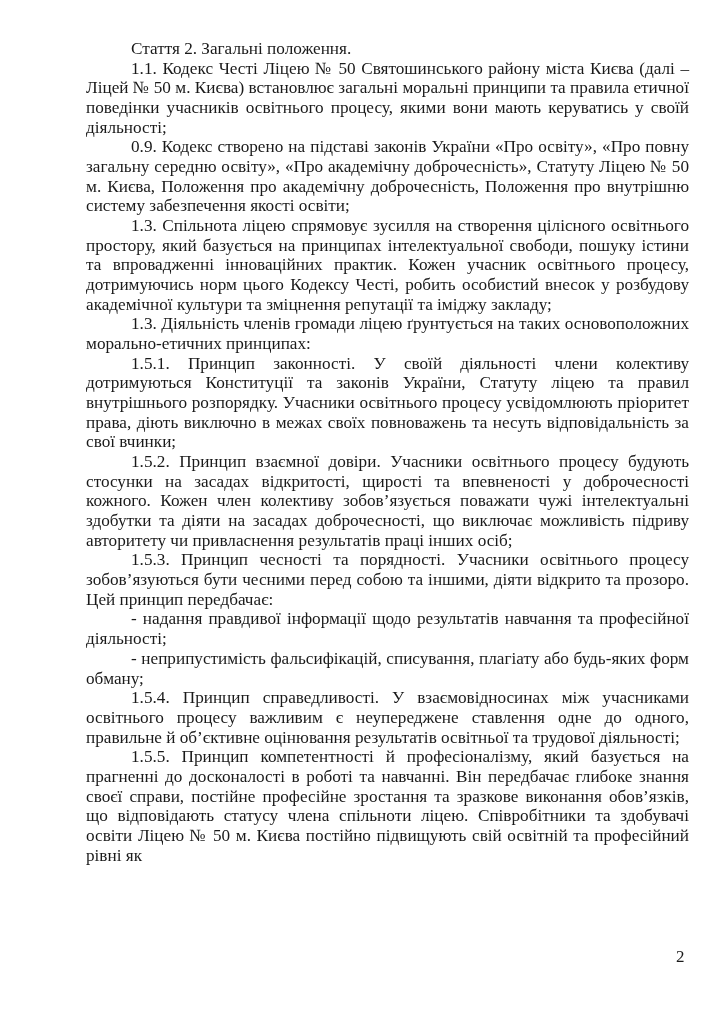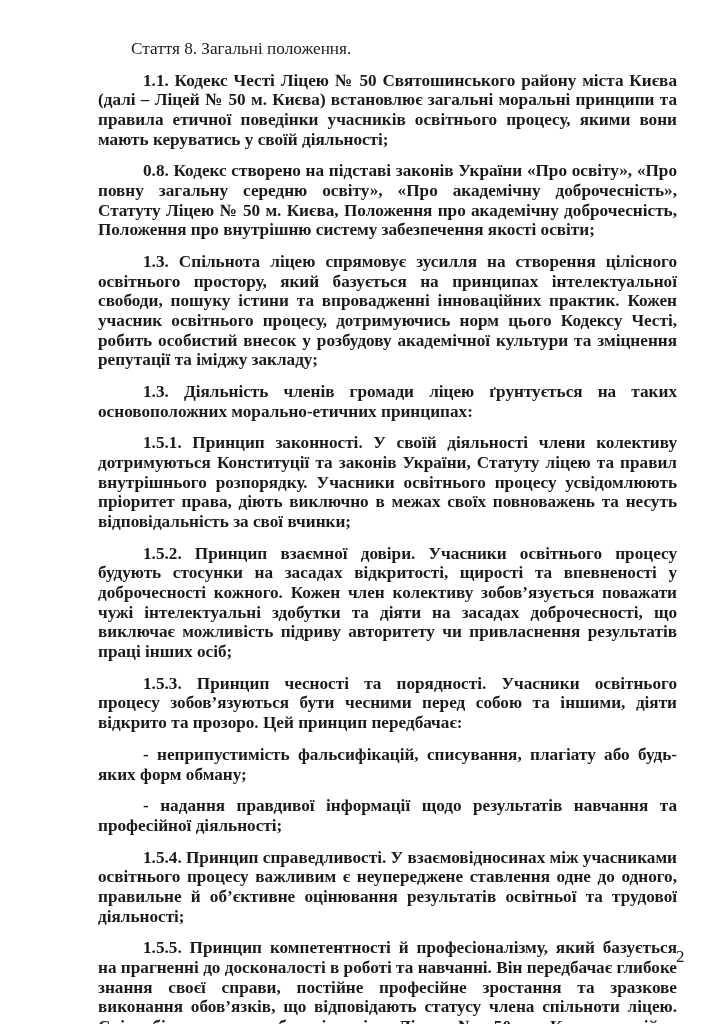--- a/index.html
+++ b/index.html
@@ -8,46 +8,45 @@
     position: absolute;
     left: 86px;
     top: 39px;
     width: 603px;
     font-family: "Liberation Serif", serif;
     font-size: 17.2px;
     line-height: 19.67px;
     color: #1a1a1a;
   }
   .p {
-    margin: 12px;
+    margin: 0;
     text-align: justify;
     text-indent: 45px;
-    font-weight: bold;
   }
   .heading { text-indent: 45px; text-align: left; margin: 0; }
   .page-number {
     position: absolute;
     left: 676px;
     top: 947px;
     font-family: "Liberation Serif", serif;
     font-size: 17px;
     color: #1a1a1a;
   }
 </style>
 </head>
 <body>
 
 <div class="page">
-  <p class="heading">Стаття 8. Загальні положення.</p>
+  <p class="heading">Стаття 2. Загальні положення.</p>
   <p class="p">1.1. Кодекс Честі Ліцею № 50 Святошинського району міста Києва (далі – Ліцей № 50 м. Києва) встановлює загальні моральні принципи та правила етичної поведінки учасників освітнього процесу, якими вони мають керуватись у своїй діяльності;</p>
-  <p class="p">0.8. Кодекс створено на підставі законів України «Про освіту», «Про повну загальну середню освіту», «Про академічну доброчесність», Статуту Ліцею № 50 м. Києва, Положення про академічну доброчесність, Положення про внутрішню систему забезпечення якості освіти;</p>
+  <p class="p">0.9. Кодекс створено на підставі законів України «Про освіту», «Про повну загальну середню освіту», «Про академічну доброчесність», Статуту Ліцею № 50 м. Києва, Положення про академічну доброчесність, Положення про внутрішню систему забезпечення якості освіти;</p>
   <p class="p">1.3. Спільнота ліцею спрямовує зусилля на створення цілісного освітнього простору, який базується на принципах інтелектуальної свободи, пошуку істини та впровадженні інноваційних практик. Кожен учасник освітнього процесу, дотримуючись норм цього Кодексу Честі, робить особистий внесок у розбудову академічної культури та зміцнення репутації та іміджу закладу;</p>
   <p class="p">1.3. Діяльність членів громади ліцею ґрунтується на таких основоположних морально-етичних принципах:</p>
   <p class="p">1.5.1. Принцип законності. У своїй діяльності члени колективу дотримуються Конституції та законів України, Статуту ліцею та правил внутрішнього розпорядку. Учасники освітнього процесу усвідомлюють пріоритет права, діють виключно в межах своїх повноважень та несуть відповідальність за свої вчинки;</p>
   <p class="p">1.5.2. Принцип взаємної довіри. Учасники освітнього процесу будують стосунки на засадах відкритості, щирості та впевненості у доброчесності кожного. Кожен член колективу зобов’язується поважати чужі інтелектуальні здобутки та діяти на засадах доброчесності, що виключає можливість підриву авторитету чи привласнення результатів праці інших осіб;</p>
   <p class="p">1.5.3. Принцип чесності та порядності. Учасники освітнього процесу зобов’язуються бути чесними перед собою та іншими, діяти відкрито та прозоро. Цей принцип передбачає:</p>
+  <p class="p">- надання правдивої інформації щодо результатів навчання та професійної діяльності;</p>
   <p class="p">- неприпустимість фальсифікацій, списування, плагіату або будь-яких форм обману;</p>
-  <p class="p">- надання правдивої інформації щодо результатів навчання та професійної діяльності;</p>
   <p class="p">1.5.4. Принцип справедливості. У взаємовідносинах між учасниками освітнього процесу важливим є неупереджене ставлення одне до одного, правильне й об’єктивне оцінювання результатів освітньої та трудової діяльності;</p>
   <p class="p">1.5.5. Принцип компетентності й професіоналізму, який базується на прагненні до досконалості в роботі та навчанні. Він передбачає глибоке знання своєї справи, постійне професійне зростання та зразкове виконання обов’язків, що відповідають статусу члена спільноти ліцею. Співробітники та здобувачі освіти Ліцею № 50 м. Києва постійно підвищують свій освітній та професійний рівні як</p>
 </div>
 
 <div class="page-number">2</div>
 
 </body></html>

